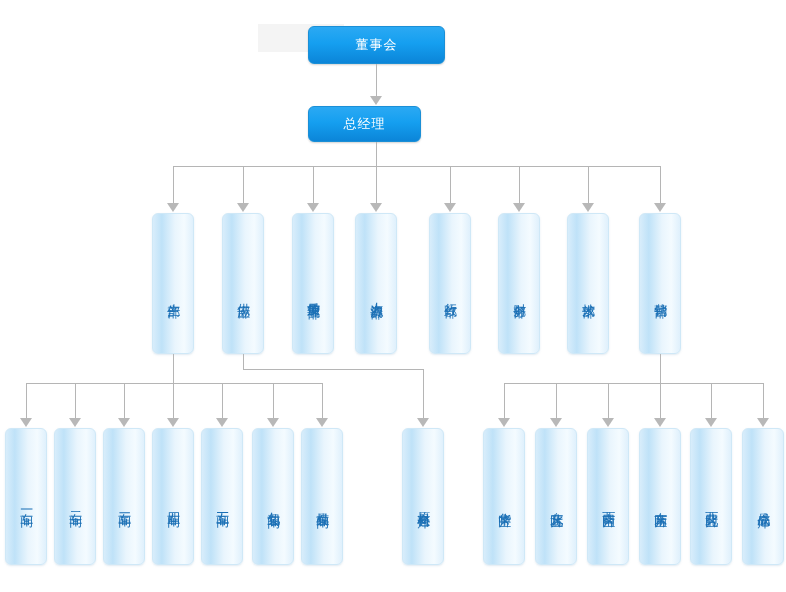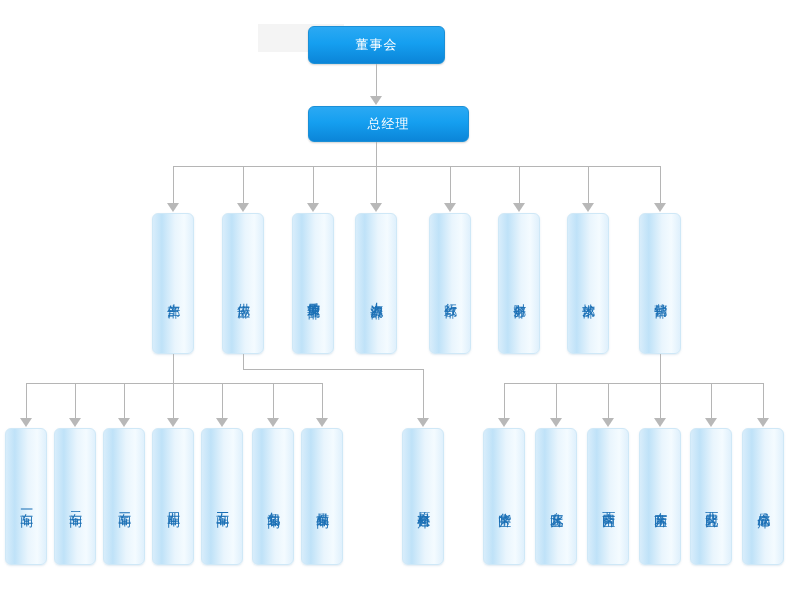--- a/index.html
+++ b/index.html
@@ -88,21 +88,21 @@
 
   <div class="watermark-block"></div>
 
   <div class="node node-primary" style="left:308px; top:26px; width:137px; height:38px;">
     <span>董事会</span>
   </div>
 
   <div class="line-v" style="left:376px; top:64px; height:33px;"></div>
   <div class="arrow-head" style="left:370px; top:96px;"></div>
 
-  <div class="node node-primary" style="left:308px; top:106px; width:161px; height:36px;">
+  <div class="node node-primary" style="left:308px; top:106px; width:113px; height:36px;">
     <span>总经理</span>
   </div>
 
   <div class="line-v" style="left:376px; top:142px; height:24px;"></div>
   <div class="line-h" style="left:173px; top:166px; width:487px;"></div>
 
   <div class="line-v" style="left:173px; top:166px; height:38px;"></div>
   <div class="arrow-head" style="left:167px; top:203px;"></div>
   <div class="line-v" style="left:243px; top:166px; height:38px;"></div>
   <div class="arrow-head" style="left:237px; top:203px;"></div>

